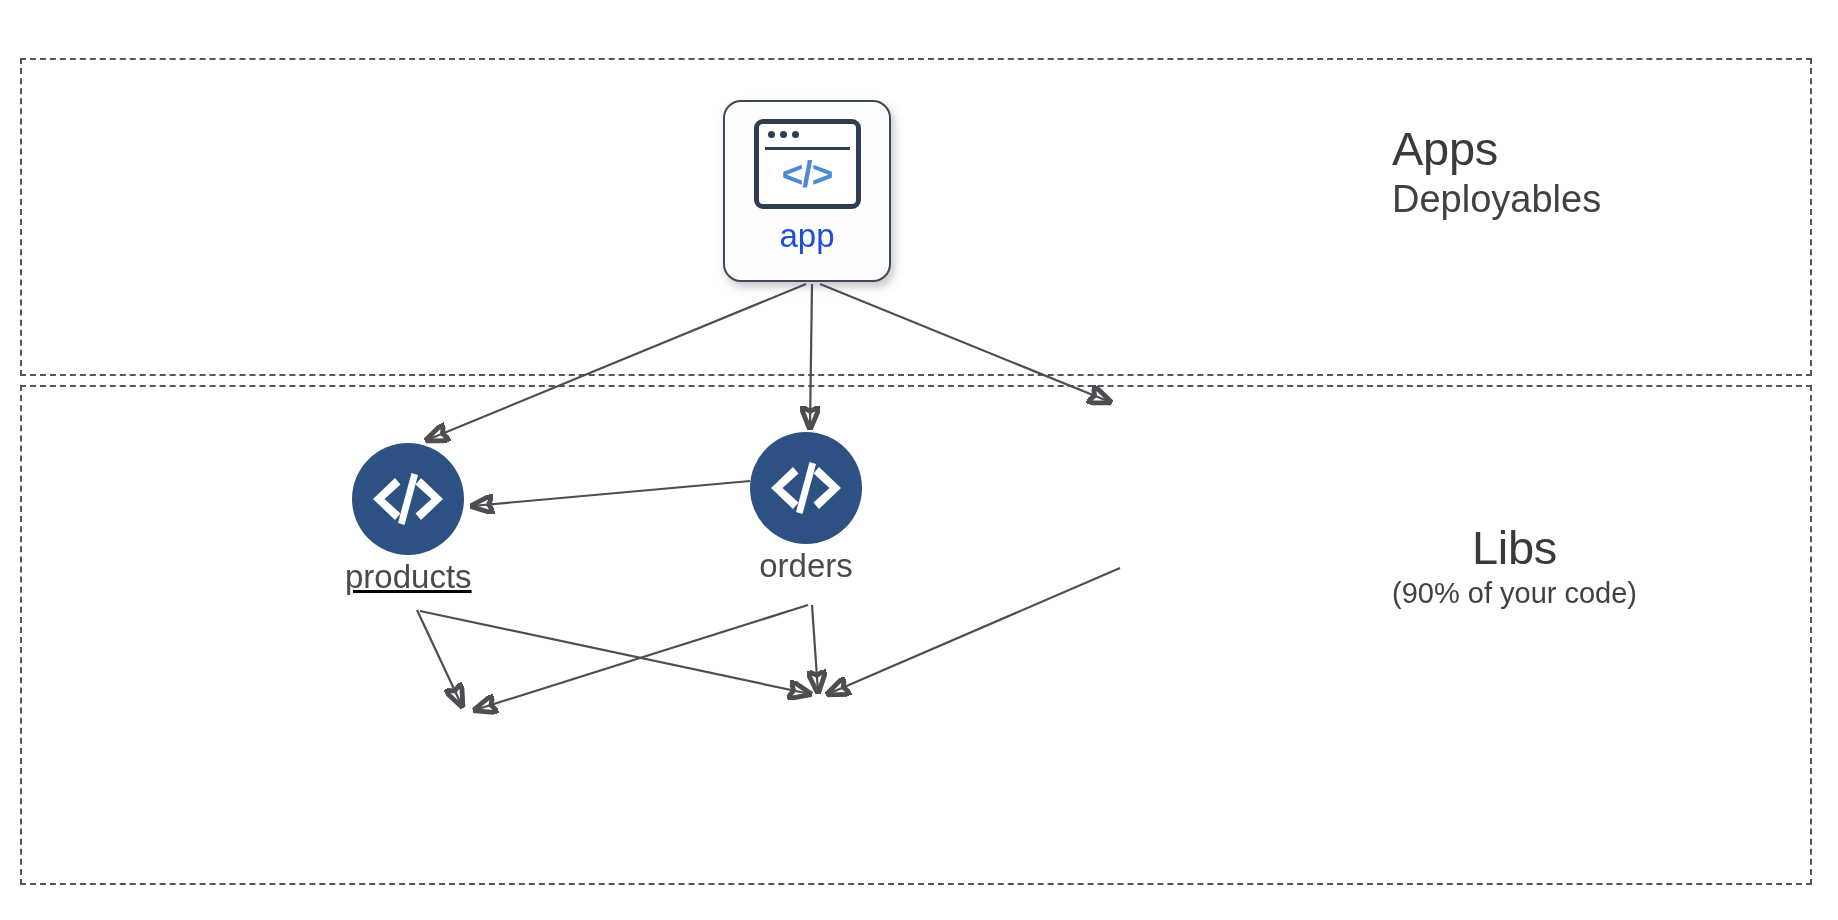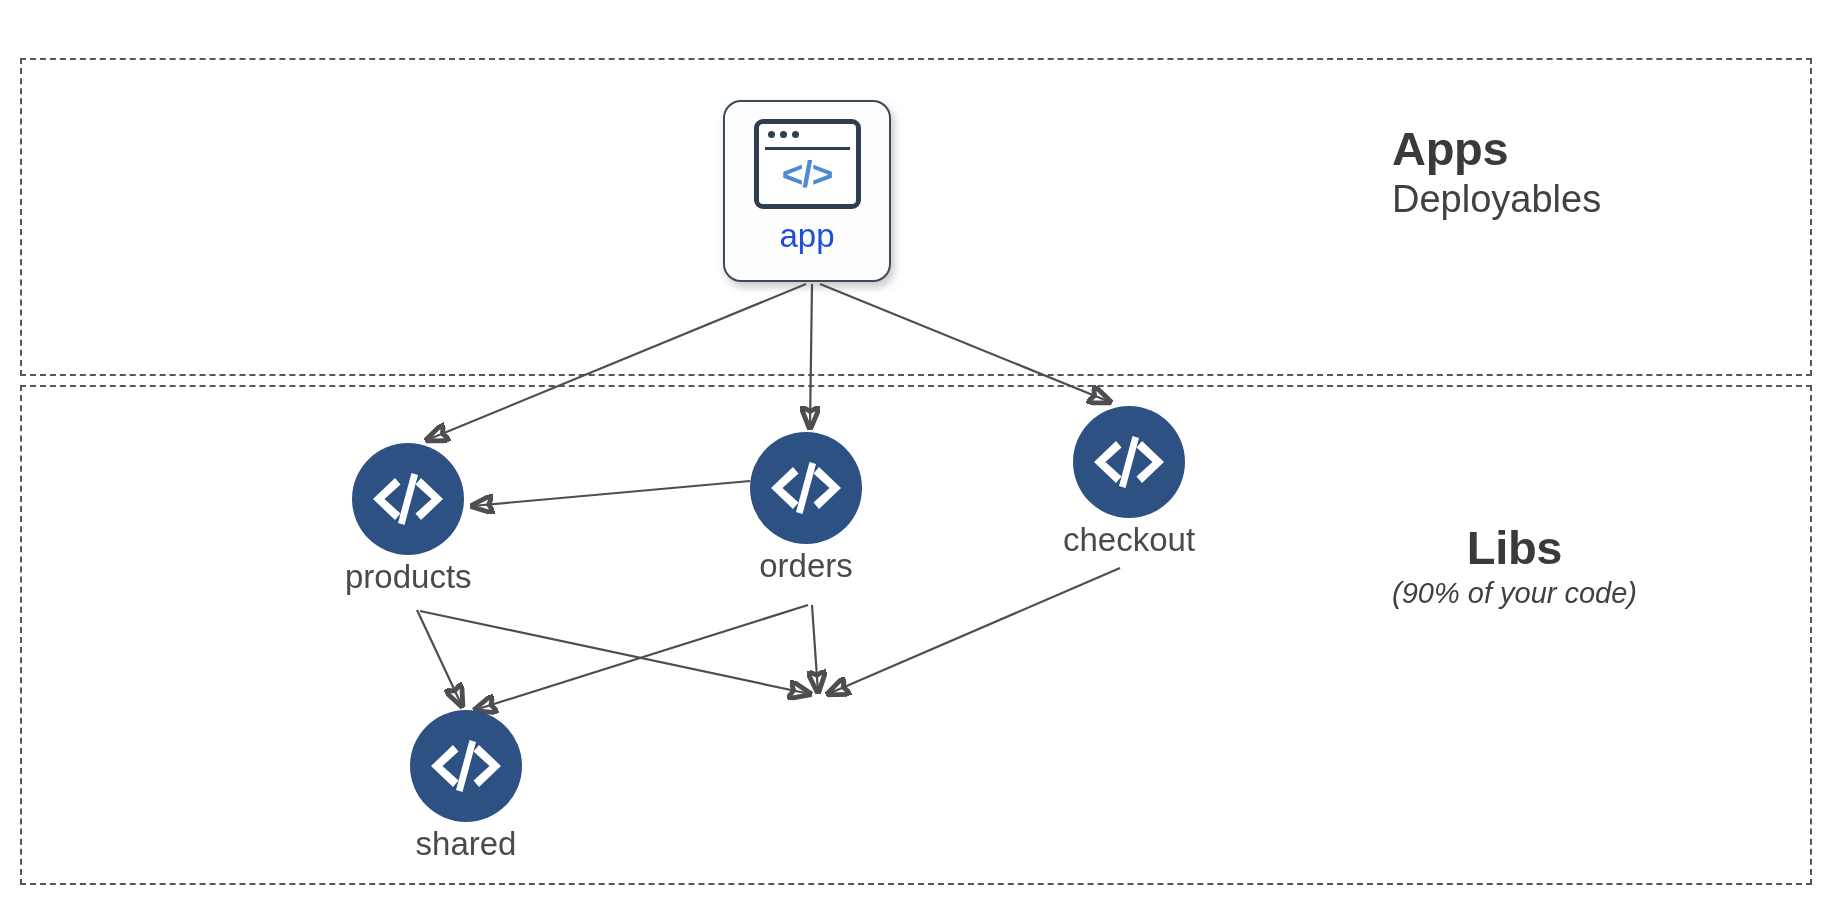--- a/index.html
+++ b/index.html
@@ -45,21 +45,21 @@
 
   
   .region-caption {
     position: absolute;
     color: #3b3b3b;
     line-height: 1.08;
   }
   .region-caption .caption-title {
     display: block;
     font-size: 47px;
-    font-weight: 700;
+    font-weight: 400;
     letter-spacing: -0.3px;
     color: #3a3a3a;
   }
   .region-caption .caption-sub {
     display: block;
     font-weight: 400;
     color: #414141;
     margin-top: 4px;
   }
   #caption-apps {
@@ -69,21 +69,20 @@
   #caption-apps .caption-sub {
     font-size: 38px;
   }
   #caption-libs {
     left: 1392px;
     top: 523px;
     text-align: center;
   }
   #caption-libs .caption-sub {
     font-size: 29px;
-    font-style: italic;
   }
 
   
   #node-app {
     position: absolute;
     left: 723px;
     top: 100px;
     width: 168px;
     height: 182px;
     background: #fdfdfd;
@@ -165,21 +164,21 @@
     display: block;
   }
   .lib-label {
     margin-top: 5px;
     font-size: 33px;
     color: #4a4a4a;
     line-height: 1.05;
     white-space: nowrap;
   }
 
-  #node-products { left: 345px; top: 443px; }
+  #node-products { left: 345px; top: 443px; text-decoration: underline; }
   #node-products .lib-circle { width: 112px; height: 112px; }
   #node-orders { left: 750px; top: 432px; }
   #node-orders .lib-circle { width: 112px; height: 112px; }
   #node-checkout { left: 1063px; top: 406px; }
   #node-checkout .lib-circle { width: 112px; height: 112px; }
   #node-shared { left: 410px; top: 710px; }
   #node-shared .lib-circle { width: 112px; height: 112px; }
   #node-core { left: 758px; top: 697px; }
   #node-core .lib-circle { width: 112px; height: 112px; }
 
@@ -260,41 +259,21 @@
     <div class="lib-circle">
       <svg width="74" height="56" viewBox="0 0 74 56" xmlns="http://www.w3.org/2000/svg">
         <path d="M24 7 L29.5 13.5 L13.5 28 L29.5 42.5 L24 49 L2 28 Z" fill="#ffffff"></path>
         <path d="M50 7 L44.5 13.5 L60.5 28 L44.5 42.5 L50 49 L72 28 Z" fill="#ffffff"></path>
         <path d="M40.5 2 L47 4 L33.5 54 L27 52 Z" fill="#ffffff"></path>
       </svg>
     </div>
     <div class="lib-label">orders</div>
   </div>
 
-  <div class="lib-node" id="node-checkout">
-    <div class="lib-circle">
-      <svg width="74" height="56" viewBox="0 0 74 56" xmlns="http://www.w3.org/2000/svg">
-        <path d="M24 7 L29.5 13.5 L13.5 28 L29.5 42.5 L24 49 L2 28 Z" fill="#ffffff"></path>
-        <path d="M50 7 L44.5 13.5 L60.5 28 L44.5 42.5 L50 49 L72 28 Z" fill="#ffffff"></path>
-        <path d="M40.5 2 L47 4 L33.5 54 L27 52 Z" fill="#ffffff"></path>
-      </svg>
-    </div>
-    <div class="lib-label">checkout</div>
-  </div>
-
-  <div class="lib-node" id="node-shared">
-    <div class="lib-circle">
-      <svg width="74" height="56" viewBox="0 0 74 56" xmlns="http://www.w3.org/2000/svg">
-        <path d="M24 7 L29.5 13.5 L13.5 28 L29.5 42.5 L24 49 L2 28 Z" fill="#ffffff"></path>
-        <path d="M50 7 L44.5 13.5 L60.5 28 L44.5 42.5 L50 49 L72 28 Z" fill="#ffffff"></path>
-        <path d="M40.5 2 L47 4 L33.5 54 L27 52 Z" fill="#ffffff"></path>
-      </svg>
-    </div>
-    <div class="lib-label">shared</div>
-  </div>
+
 
 
   <div class="region-caption" id="caption-apps">
     <span class="caption-title">Apps</span>
     <span class="caption-sub">Deployables</span>
   </div>
 
   <div class="region-caption" id="caption-libs">
     <span class="caption-title">Libs</span>
     <span class="caption-sub">(90% of your code)</span>

